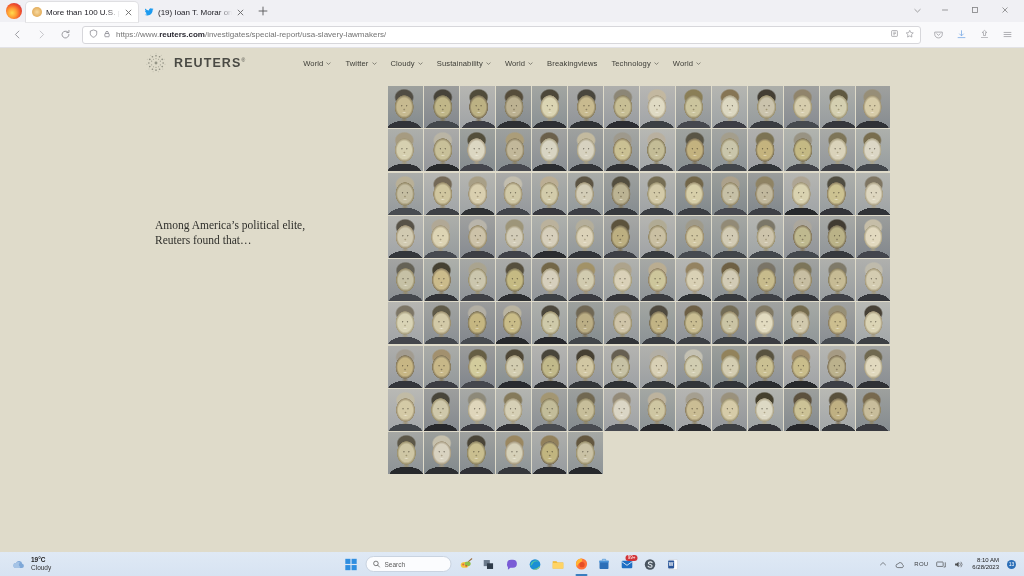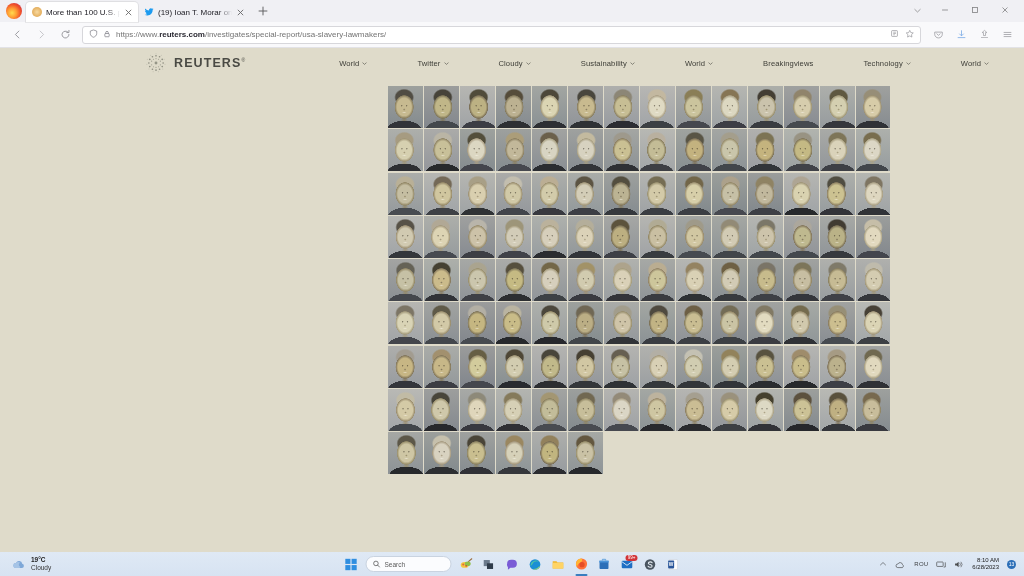--- a/index.html
+++ b/index.html
@@ -73,21 +73,20 @@
   .logo-dots { width: 22px; height: 22px; flex: none; }
   .logo-word {
     font-family: "Liberation Sans", sans-serif; font-size: 12.5px; font-weight: 700;
     letter-spacing: 1.1px; color: #4a4a44; position: relative;
   }
   .logo-word sup { font-size: 5px; vertical-align: super; font-weight: 400; }
   .mainnav { display: flex; align-items: center; gap: 14px; margin-left: 57px; }
   .navitem {
     font-size: 7.6px; color: #3c3c36; display: flex; align-items: center; gap: 3px;
     letter-spacing: .1px;
-    margin-left: 36px;
   }
   .caret { width: 5px; height: 3px; display: block; }
 
   
   .story { position: relative; height: 100%; }
   .kicker {
     position: absolute; left: 155px; top: 140px; width: 190px;
     font-family: "Liberation Serif", serif; font-size: 11.5px; line-height: 15px;
     color: #2f2f2b;
   }
@@ -358,20 +357,24 @@
         <span class="navitem">
           <span>World</span>
           <svg class="caret" viewBox="0 0 8 5">
               <path d="M.7 1 L4 4 L7.3 1" stroke="#3c3c36" stroke-width=".9" fill="none"></path>
             </svg>
         </span>
       </nav>
     </div>
 
     <div class="story">
+      <div class="kicker">
+        <div>Among America’s political elite,</div>
+        <div>Reuters found that…</div>
+      </div>
 
       <div class="grid-wrap">
         <div class="photo-grid" id="photo-grid">
             <div class="cell" style="background: rgb(127, 137, 146);">
               <div class="face" style="background: radial-gradient(78% 34% at 46.2026% 104%, rgb(50, 52, 57) 0%, rgb(50, 52, 57) 62%, transparent 63%), radial-gradient(20% 16% at 46.2026% 95%, rgb(233, 230, 222) 0%, transparent 70%), radial-gradient(15% 18% at 46.2026% 84%, rgb(136, 125, 94) 0%, transparent 72%), radial-gradient(30% 31% at 46.2026% 50%, rgb(199, 186, 144) 0%, rgb(199, 186, 144) 68%, rgb(136, 125, 94) 88%, transparent 92%), radial-gradient(33% 24% at 46.2026% 27%, rgb(81, 77, 67) 0%, rgb(81, 77, 67) 72%, transparent 86%), linear-gradient(rgba(226, 214, 182, 0.3) 0%, rgba(150, 146, 130, 0.22) 100%);">
                 <div style="position: absolute; inset: 0px; background: radial-gradient(1.1px at 39.2026% 47%, rgba(40, 34, 24, 0.62) 0%, transparent 100%), radial-gradient(1.1px at 53.2026% 47%, rgba(40, 34, 24, 0.62) 0%, transparent 100%), radial-gradient(7% 2% at 46.2026% 63%, rgba(250, 246, 236, 0.55) 0%, transparent 100%), radial-gradient(4% 3% at 46.2026% 56%, rgb(136, 125, 94) 0%, transparent 100%);"></div>
               </div>
             </div>
             <div class="cell" style="background: rgb(125, 132, 144);">
               <div class="face" style="background: radial-gradient(78% 34% at 53.6739% 104%, rgb(68, 72, 76) 0%, rgb(68, 72, 76) 62%, transparent 63%), radial-gradient(20% 16% at 53.6739% 95%, rgb(230, 227, 217) 0%, transparent 70%), radial-gradient(15% 18% at 53.6739% 84%, rgb(127, 118, 88) 0%, transparent 72%), radial-gradient(30% 31% at 53.6739% 50%, rgb(192, 182, 136) 0%, rgb(192, 182, 136) 68%, rgb(127, 118, 88) 88%, transparent 92%), radial-gradient(33% 24% at 53.6739% 27%, rgb(71, 67, 57) 0%, rgb(71, 67, 57) 72%, transparent 86%), linear-gradient(rgba(226, 214, 182, 0.3) 0%, rgba(150, 146, 130, 0.22) 100%);">

